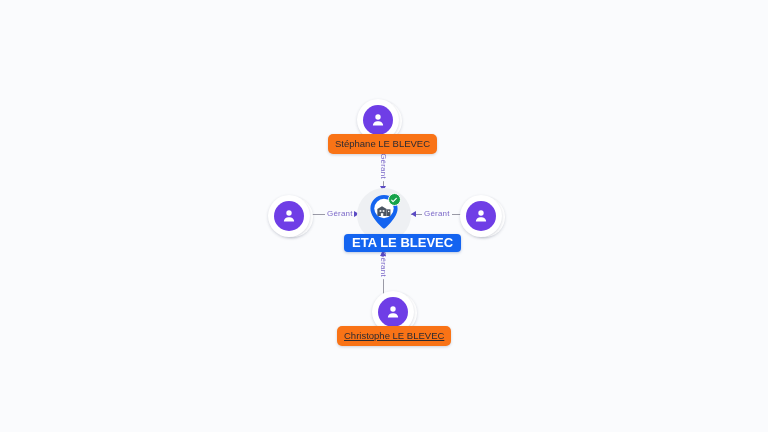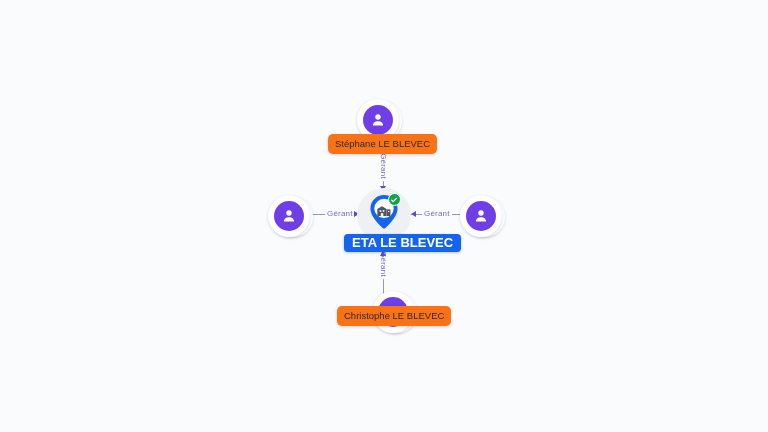--- a/index.html
+++ b/index.html
@@ -235,21 +235,21 @@
       <div class="card-back"></div>
       <div class="card-front"></div>
       <div class="person-avatar">
         <svg width="18" height="18" viewBox="0 0 24 24" aria-hidden="true">
           <circle cx="12" cy="8" r="3.6" fill="#ffffff"></circle>
           <path d="M5.2 19.2c0-3.6 3.1-5.6 6.8-5.6s6.8 2 6.8 5.6z" fill="#ffffff"></path>
         </svg>
       </div>
     </div>
   </div>
-  <div class="node-label" style="left:337px; top:306px;">Christophe LE BLEVEC</div>
+  <div class="node-label" style="left:337px; top:326px;text-decoration:underline;">Christophe LE BLEVEC</div>
 
   <div class="company-halo" style="left:357px; top:188px;"></div>
 
   <div class="node" style="left:365px; top:193px;">
     <div class="pin">
       <svg width="38" height="38" viewBox="0 0 38 40" aria-hidden="true">
         <path d="M19 2.2c-7.9 0-14.3 6.3-14.3 14.1 0 6.1 4.6 12 9.4 17.2
                  2.2 2.4 3.8 4 4.9 4 1.1 0 2.7-1.6 4.9-4
                  4.8-5.2 9.4-11.1 9.4-17.2C33.3 8.5 26.9 2.2 19 2.2z" fill="#1464f0"></path>
         <circle cx="19" cy="16.3" r="10.2" fill="#ffffff"></circle>

